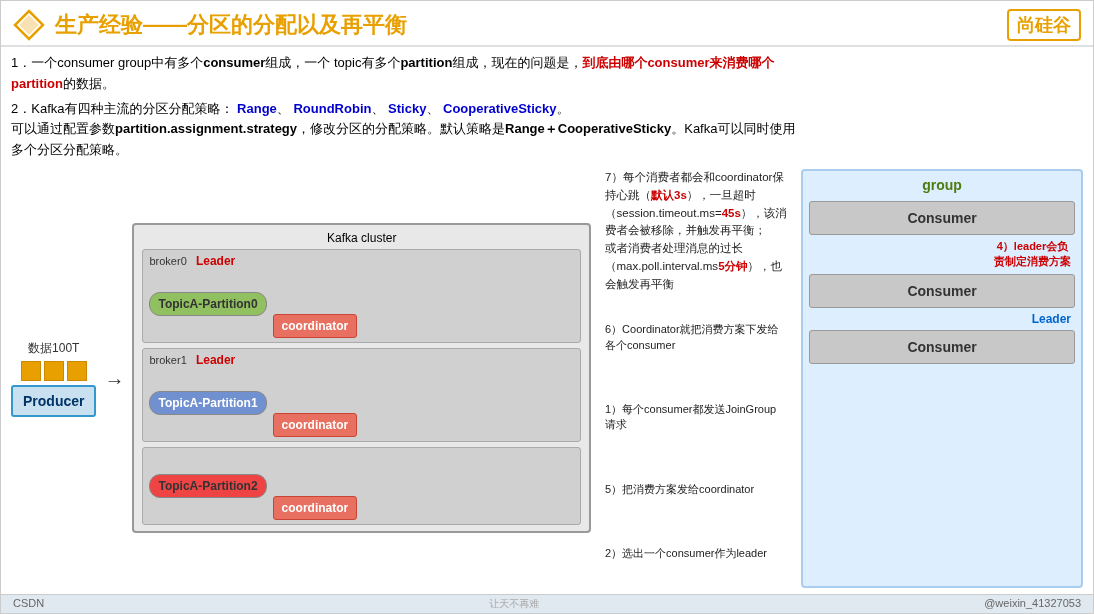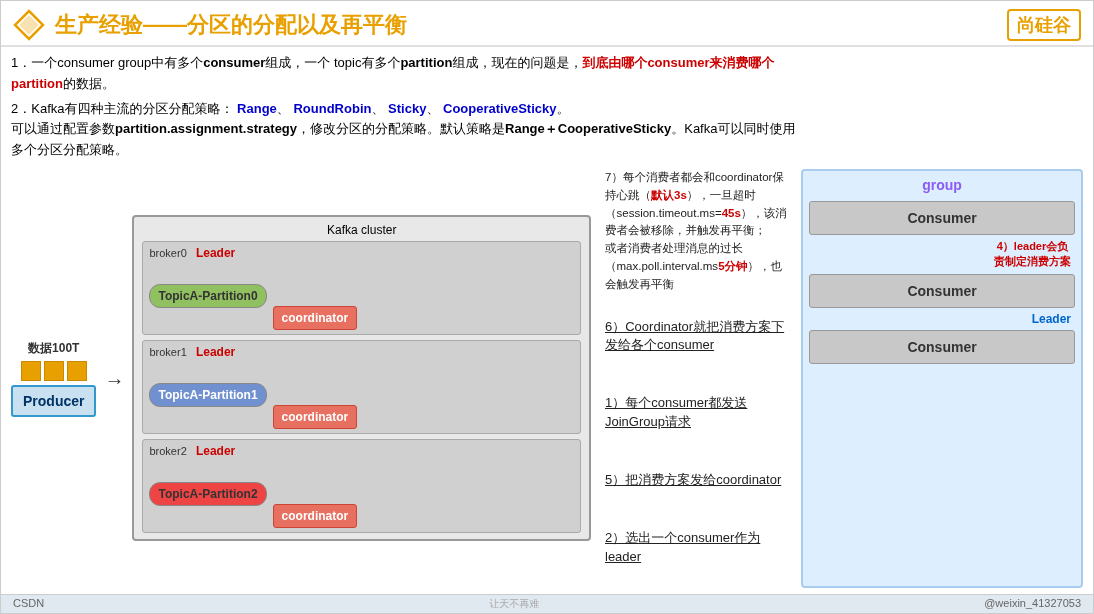--- a/index.html
+++ b/index.html
@@ -86,21 +86,21 @@
       flex: 1;
     }
     .producer-side {
       display: flex;
       flex-direction: column;
       align-items: center;
       gap: 4px;
     }
     .data-label {
       font-size: 12px;
-      font-weight: bold;
+      font-weight: normal;
       color: #333;
       text-align: left;
     }
     .data-boxes {
       display: flex;
       gap: 3px;
     }
     .data-box {
       width: 20px;
       height: 20px;
@@ -186,21 +186,21 @@
       padding: 6px;
       display: flex;
       flex-direction: column;
       align-items: center;
       gap: 4px;
       min-width: 110px;
     }
     .group-title {
       font-size: 14px;
       font-weight: bold;
-      color: #8b5cf6;
+      color: #4d7c0f;
       margin-bottom: 4px;
     }
     .consumer-box {
       background: #c8c8c8;
       border: 1px solid #999;
       border-radius: 3px;
       padding: 8px 14px;
       font-size: 14px;
       font-weight: bold;
       color: #333;
@@ -232,25 +232,24 @@
       border-top: 1px solid #ccc;
     }
     .diagram-right {
       flex: 1;
       display: flex;
       flex-direction: column;
       padding-top: 0;
     }
 
     .annot {
-      font-size: 13px;
+      font-size: 11px;
       line-height: 1.4;
       color: #222;
       margin-bottom: 4px;
-      text-decoration: underline;
     }
   </style>
 </head>
 <body>
 
 <div class="page">
 
   <div class="header">
     <svg class="header-icon" viewBox="0 0 32 32">
       <polygon points="16,2 30,16 16,30 2,16" fill="none" stroke="#e8a000" stroke-width="2.5"></polygon>
@@ -315,24 +314,20 @@
                 <span>broker1</span>
                 &nbsp;&nbsp;<span class="broker-leader">Leader</span>
               </div>
               <div class="broker-row">
                 <div class="partition-box partition-blue">TopicA-Partition1</div>
                 <div class="coordinator-box">coordinator</div>
               </div>
             </div>
 
             <div class="broker-block" style="margin-bottom:0">
-              <div class="broker-title">
-                <span>broker2</span>
-                &nbsp;&nbsp;<span class="broker-leader">Leader</span>
-              </div>
               <div class="broker-row">
                 <div class="partition-box partition-yellow">TopicA-Partition2</div>
                 <div class="coordinator-box">coordinator</div>
               </div>
             </div>
           </div>
         </div>
       </div>
 
       <div style="flex:0 0 210px; display:flex; flex-direction:column; justify-content:space-between; padding:0 14px; font-size:11px;">

